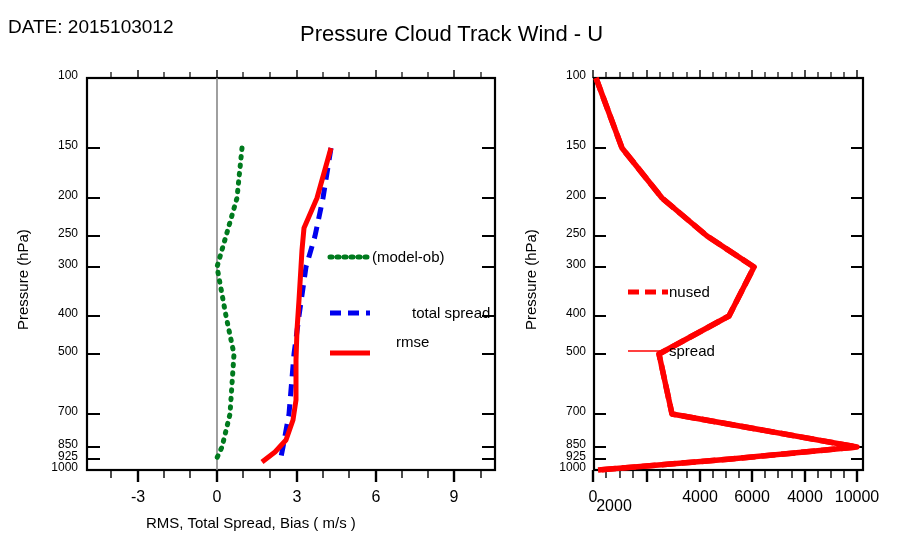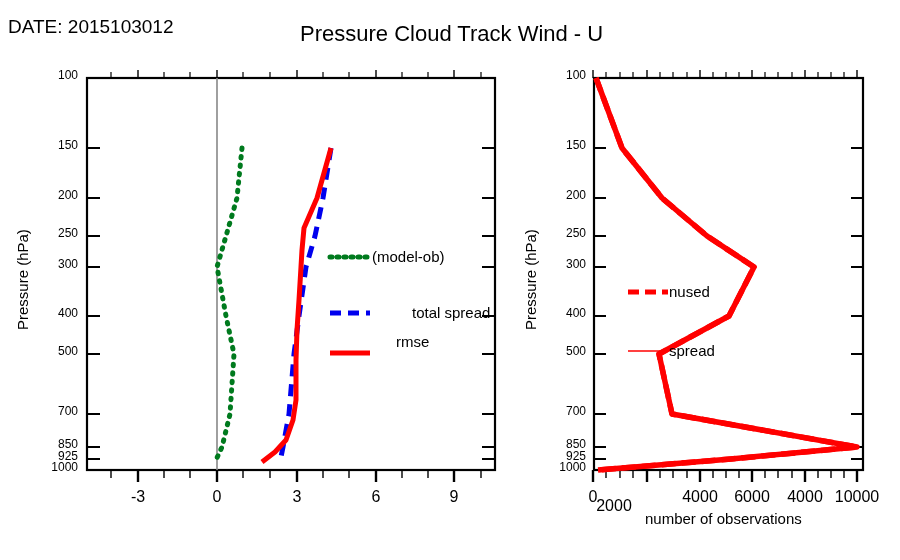--- a/index.html
+++ b/index.html
@@ -194,20 +194,21 @@
   <div class="txt tick" style="left:16px;top:437px;width:62px;">850</div>
   <div class="txt tick" style="left:16px;top:449px;width:62px;">925</div>
   <div class="txt tick" style="left:10px;top:460px;width:68px;">1000</div>
 
   <div class="txt tickb" style="left:118px;top:488px;width:40px;">-3</div>
   <div class="txt tickb" style="left:197px;top:488px;width:40px;">0</div>
   <div class="txt tickb" style="left:277px;top:488px;width:40px;">3</div>
   <div class="txt tickb" style="left:356px;top:488px;width:40px;">6</div>
   <div class="txt tickb" style="left:434px;top:488px;width:40px;">9</div>
 
+  <div class="txt xlab" style="left:146px;top:514px;">RMS, Total Spread, Bias ( m/s )</div>
   <div class="txt ylab" style="left:14px;top:330px;">Pressure (hPa)</div>
 
   <div class="txt leg" style="left:372px;top:248px;">(model-ob)</div>
   <div class="txt leg" style="left:372px;top:304px;margin-left:40px;">total spread</div>
   <div class="txt leg" style="left:372px;top:333px;margin-left:24px;">rmse</div>
 
   <div class="txt tick" style="left:524px;top:68px;width:62px;">100</div>
   <div class="txt tick" style="left:524px;top:138px;width:62px;">150</div>
   <div class="txt tick" style="left:524px;top:188px;width:62px;">200</div>
   <div class="txt tick" style="left:524px;top:226px;width:62px;">250</div>
@@ -219,19 +220,18 @@
   <div class="txt tick" style="left:524px;top:449px;width:62px;">925</div>
   <div class="txt tick" style="left:518px;top:460px;width:68px;">1000</div>
 
   <div class="txt tickb" style="left:573px;top:488px;width:40px;">0</div>
   <div class="txt tickb" style="left:584px;top:488px;width:60px;margin-top:9px;">2000</div>
   <div class="txt tickb" style="left:670px;top:488px;width:60px;">4000</div>
   <div class="txt tickb" style="left:722px;top:488px;width:60px;">6000</div>
   <div class="txt tickb" style="left:775px;top:488px;width:60px;">4000</div>
   <div class="txt tickb" style="left:822px;top:488px;width:70px;">10000</div>
 
-  <div class="txt xlab" style="left:645px;top:510px;">number of observations</div>
   <div class="txt ylab" style="left:522px;top:330px;">Pressure (hPa)</div>
 
   <div class="txt leg" style="left:669px;top:283px;">nused</div>
   <div class="txt leg" style="left:669px;top:342px;">spread</div>
 
 </div>
 
 </body></html>

